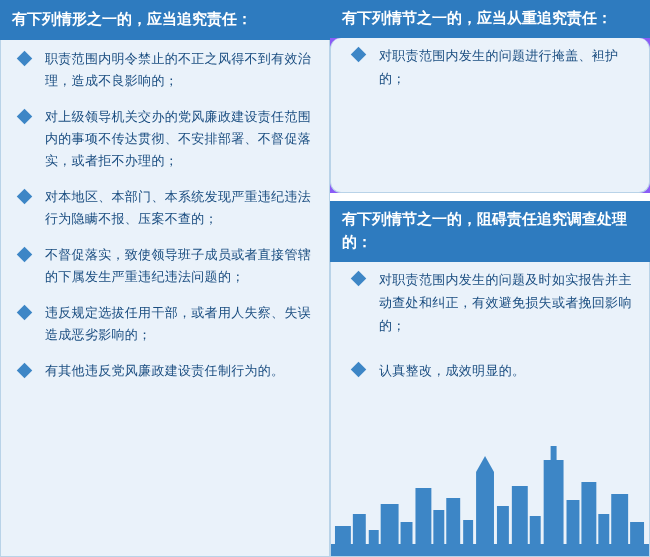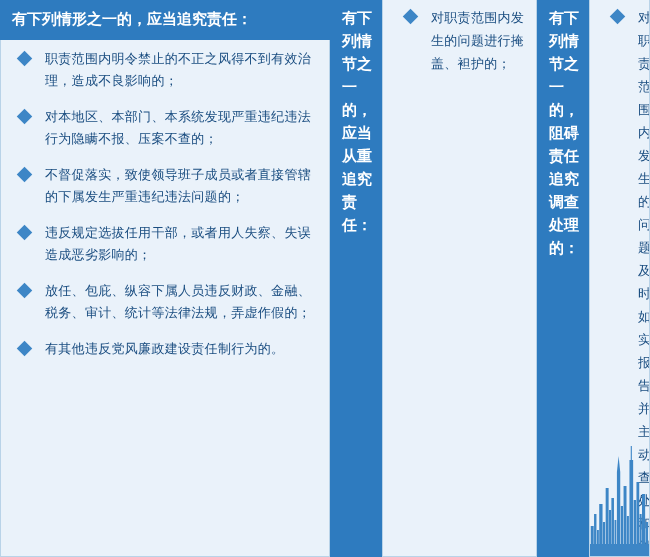--- a/index.html
+++ b/index.html
@@ -30,21 +30,21 @@
     position: relative;
     display: flex;
     flex-direction: column;
   }
   .col-right {
     width: 320px;
     height: 557px;
     box-sizing: border-box;
     position: relative;
     display: flex;
-    flex-direction: row;
+    flex-direction: column;
   }
 
   
   .panel-head {
     background: #2e7bbf;
     color: #ffffff;
     font-weight: bold;
     font-size: 15px;
     line-height: 23px;
     padding: 8px 10px 9px 12px;
@@ -134,46 +134,46 @@
   <div class="col-left">
     <div class="panel-head">有下列情形之一的，应当追究责任：</div>
     <div class="panel-body lefty">
       <ul class="items">
         <li>
           <span class="bullet"></span>
           <span>职责范围内明令禁止的不正之风得不到有效治理，造成不良影响的；</span>
         </li>
         <li>
           <span class="bullet"></span>
+          <span>对上级领导机关交办的党风廉政建设责任范围内的事项不传达贯彻、不安排部署、不督促落实，或者拒不办理的；</span>
+        </li>
+        <li>
+          <span class="bullet"></span>
           <span>对本地区、本部门、本系统发现严重违纪违法行为隐瞒不报、压案不查的；</span>
         </li>
         <li>
           <span class="bullet"></span>
           <span>不督促落实，致使领导班子成员或者直接管辖的下属发生严重违纪违法问题的；</span>
         </li>
         <li>
           <span class="bullet"></span>
           <span>违反规定选拔任用干部，或者用人失察、失误造成恶劣影响的；</span>
-        </li>
-        <li>
-          <span class="bullet"></span>
-          <span>放任、包庇、纵容下属人员违反财政、金融、税务、审计、统计等法律法规，弄虚作假的；</span>
         </li>
         <li>
           <span class="bullet"></span>
           <span>有其他违反党风廉政建设责任制行为的。</span>
         </li>
       </ul>
     </div>
   </div>
 
   <div class="col-right">
 
     <div class="panel-head two-line">有下列情节之一的，应当从重追究责任：</div>
-    <div class="panel-body right-list" style="flex:0 0 155px;">
+    <div class="panel-body right-list" style="flex:0 0 155px;border-radius:11px;">
       <ul class="items">
         <li>
           <span class="bullet"></span>
           <span>对职责范围内发生的问题进行掩盖、袒护的；</span>
         </li>
       </ul>
     </div>
 
     <div class="gap"></div>
 

